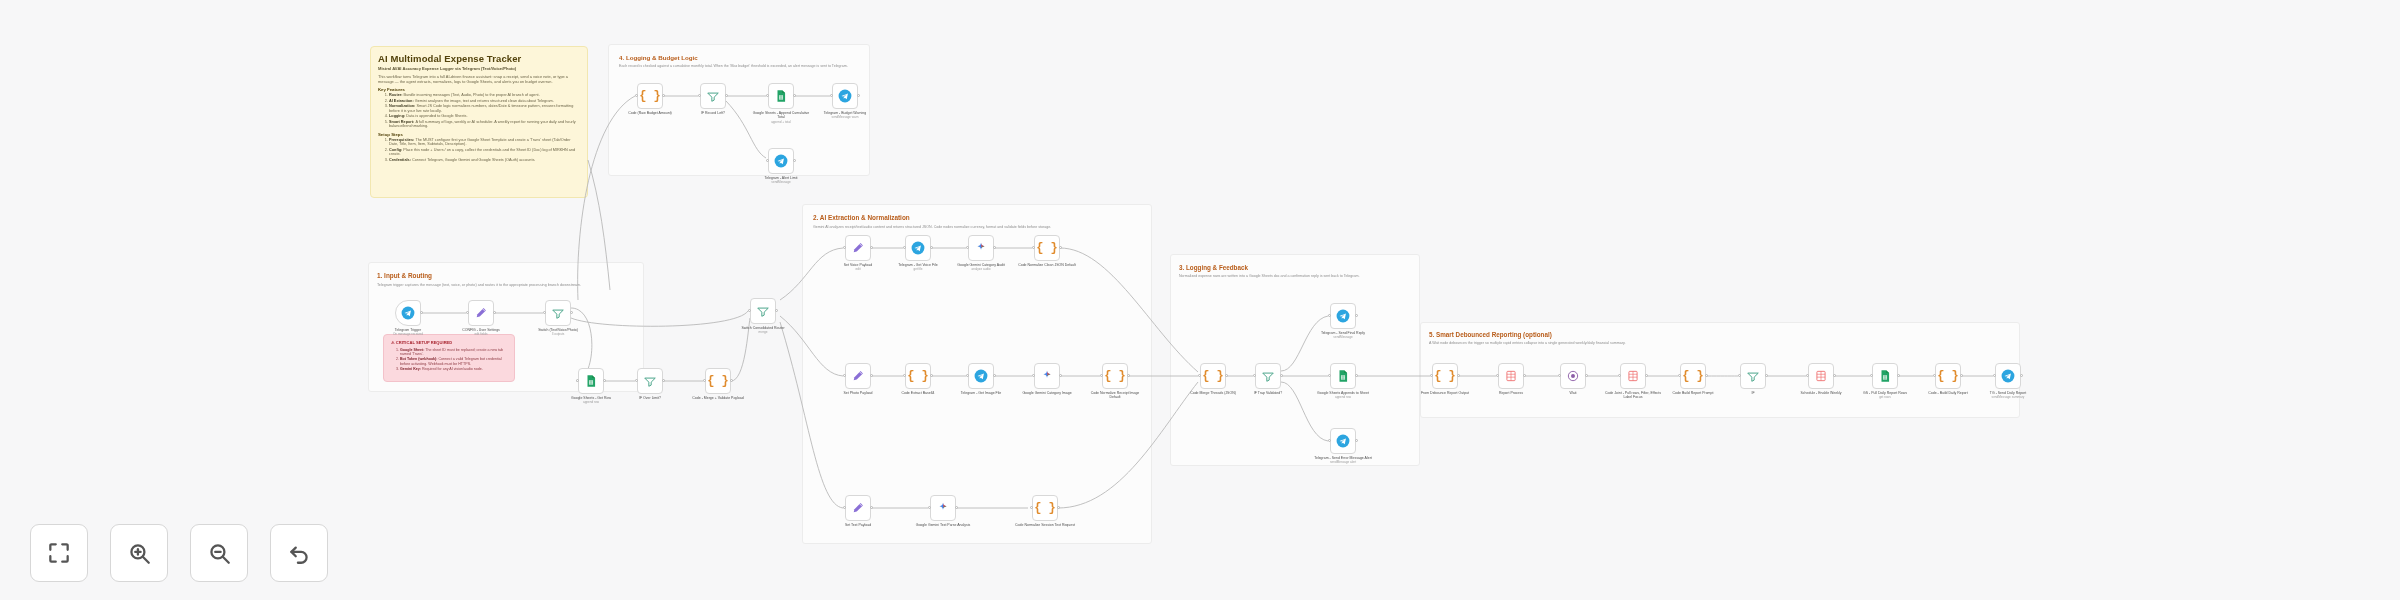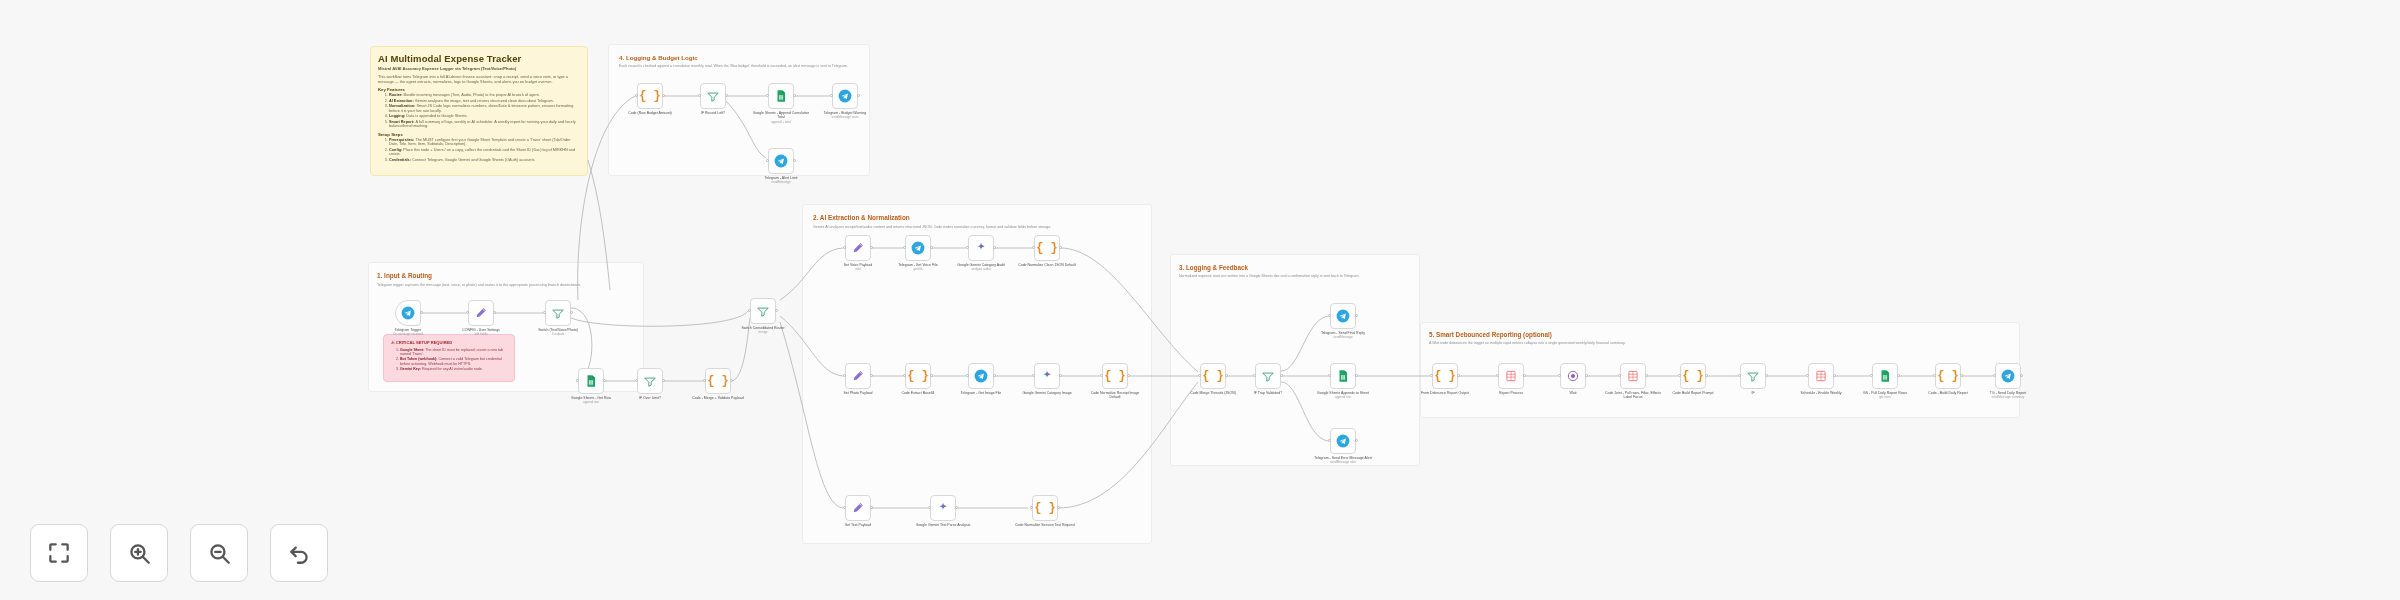--- a/index.html
+++ b/index.html
@@ -33,21 +33,21 @@
   .sticky.plain .s-title { color: #b85c19; }
   .sticky .s-sub {
     font-weight: bold; color: #5c5434; margin: 0 0 3px 0;
   }
   .sticky .s-body { color: #6b6448; margin: 0 0 3px 0; }
   .sticky .s-h { font-weight: bold; color: #53430c; margin: 3px 0 1px 0; }
   .sticky ol { margin: 0 0 2px 11px; padding: 0; color: #6b6448; }
   .sticky ol li { margin: 0 0 1px 0; }
   .sticky ol li b { color: #3f3a22; }
 
-  #note-title { left: 370px; top: 46px; width: 218px; height: 130px; }
+  #note-title { left: 370px; top: 46px; width: 218px; height: 152px; }
   #note-title .s-title { font-size: 9.5px; letter-spacing: .1px; }
   #note-title .s-sub { font-size: 4.1px; }
   #note-title .s-body { font-size: 3.9px; }
   #note-title .s-h { font-size: 4.3px; }
   #note-title ol { font-size: 3.8px; }
 
   #note-sec1 { left: 370px; top: 266px; width: 268px; height: 56px; background: transparent; border: none; }
   #note-sec1 .s-title { font-size: 6.4px; color: #b85c19; }
   #note-sec1 .s-body { font-size: 3.7px; color: #8d8d8d; }
 

